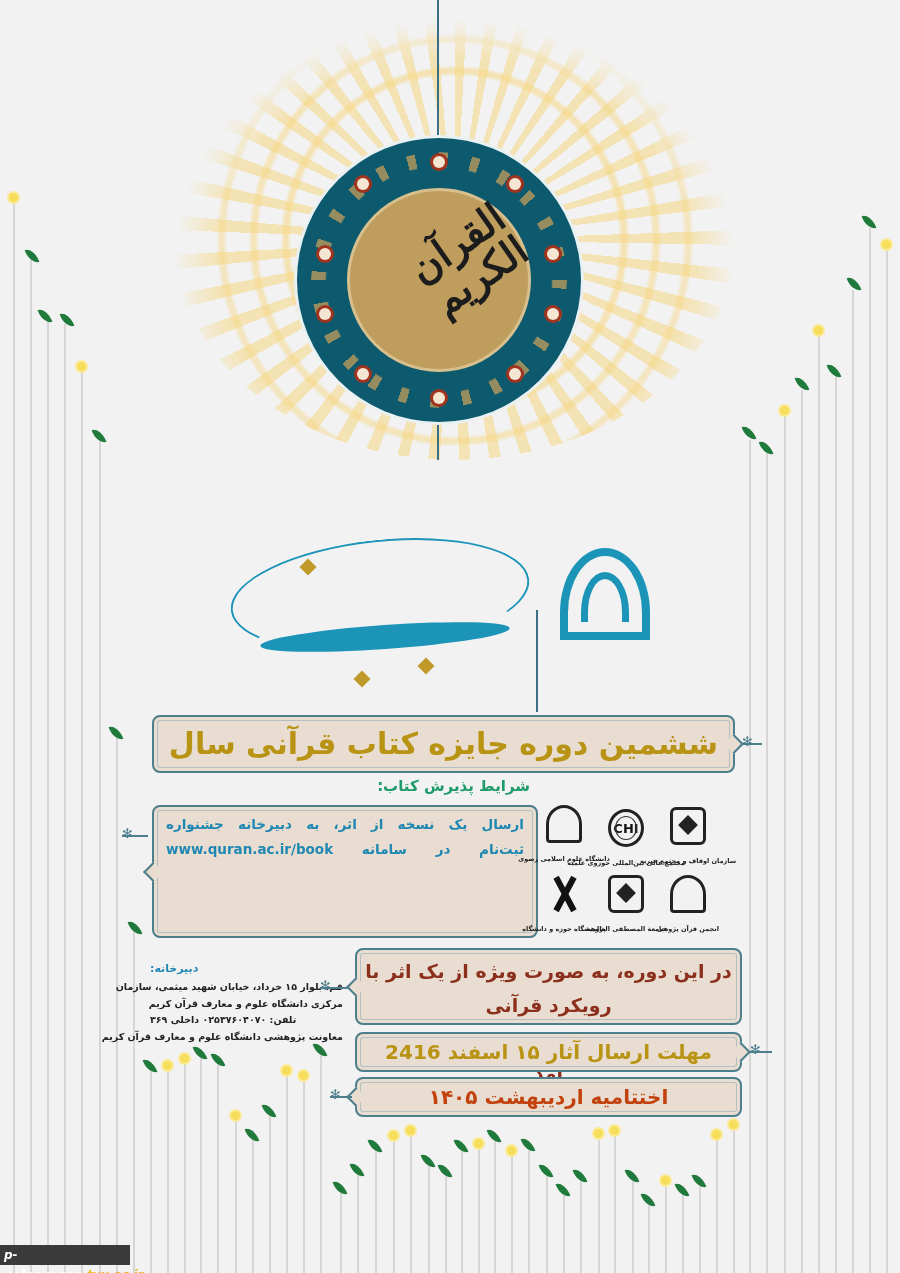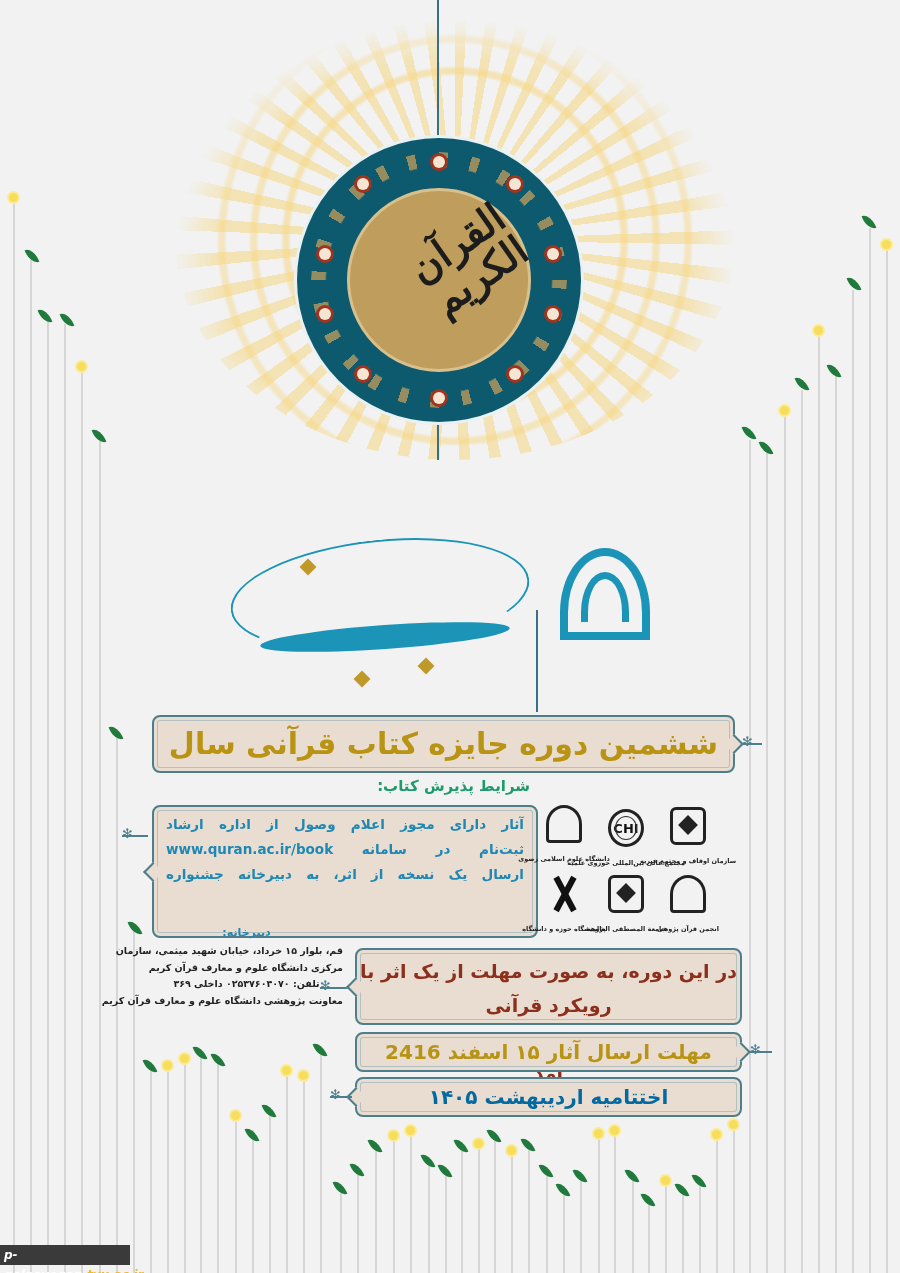--- a/index.html
+++ b/index.html
@@ -103,33 +103,33 @@
   .main-title .txt { font-size: 30px; font-weight: bold; color: #b99313; line-height: 54px; letter-spacing: 1px; }
 
   .cond-label { position: absolute; left: 290px; top: 777px; width: 240px; text-align: right;
     direction: rtl; font-size: 15px; font-weight: bold; color: #1f9a6b; }
 
   .conditions { left: 152px; top: 805px; width: 386px; height: 133px; text-align: justify; padding: 5px 12px 0; }
   .conditions .line { font-size: 13.5px; font-weight: bold; color: #1e87b3; line-height: 25px;
     text-align-last: justify; white-space: nowrap; }
   .conditions .line .url { direction: ltr; unicode-bidi: embed; }
 
-  .secretariat { position: absolute; left: 150px; top: 926px; width: 193px; direction: rtl; text-align: center; }
+  .secretariat { position: absolute; left: 150px; top: 962px; width: 193px; direction: rtl; text-align: left; }
   .secretariat .hdr { font-size: 11px; font-weight: bold; color: #1e87b3; margin-bottom: 4px; letter-spacing: 1px; }
   .secretariat .ln { font-size: 9.5px; color: #222; line-height: 16.5px; white-space: nowrap; font-weight: bold; }
 
   .special { left: 355px; top: 948px; width: 387px; height: 77px; }
   .special .ln { font-size: 19px; font-weight: bold; color: #8c2f1c; line-height: 34px; }
   .special { padding-top: 4px; }
 
   .deadline { left: 355px; top: 1032px; width: 387px; height: 40px; }
   .deadline .txt { font-size: 20px; font-weight: bold; color: #b99313; line-height: 36px; }
 
   .closing { left: 355px; top: 1077px; width: 387px; height: 40px; }
-  .closing .txt { font-size: 20px; font-weight: bold; color: #0369a1; line-height: 36px; }
+  .closing .txt { font-size: 20px; font-weight: bold; color: #c2410c; line-height: 36px; }
 
   
   .partners { position: absolute; left: 538px; top: 795px; width: 180px; height: 140px; }
   .plogo { position: absolute; width: 52px; height: 62px; display: flex; flex-direction: column; align-items: center; }
   .plogo .mark { width: 36px; height: 38px; border: 3px solid #222; border-radius: 6px; position: relative; }
   .plogo .cap { font-size: 6.5px; color: #222; text-align: right; direction: rtl; margin-top: 12px; white-space: nowrap; font-weight: bold; }
   .mark.chi { border-radius: 50%; display: flex; align-items: center; justify-content: center; font-size: 13px; font-weight: bold; color: #111; }
   .mark.chi::after { content: ""; position: absolute; inset: 4px; border: 1px solid #333; border-radius: 50%; }
   .mark.arch { border-radius: 50% 50% 4px 4px; }
   .mark.diamond::before { content: ""; position: absolute; left: 8px; top: 8px; width: 14px; height: 14px; background: #222; transform: rotate(45deg); }
@@ -294,26 +294,25 @@
   <div class="uni-base"></div>
 </div>
 
 <div class="box main-title arrow-r">
   <div class="txt">ششمین دوره جایزه کتاب قرآنی سال</div>
 </div>
 <div class="connector" style="left:742px;top:743px;width:20px"></div>
 
 <div class="cond-label">شرایط پذیرش کتاب:</div>
 <div class="box conditions arrow-l">
-  <div class="line">آثار دارای مجوز اعلام وصول از اداره ارشاد</div>
+  <div class="line">ارسال یک نسخه از اثر، به دبیرخانه جشنواره</div>
   <div class="line">
     <span>ثبت‌نام در سامانه</span>
     <span class="url">www.quran.ac.ir/book</span>
   </div>
-  <div class="line">ارسال یک نسخه از اثر، به دبیرخانه جشنواره</div>
 </div>
 <div class="connector" style="left:122px;top:835px;width:26px"></div>
 
 <div class="partners">
   <div class="plogo" style="left:0;top:10px">
     <div class="mark arch"></div>
     <div class="cap">دانشگاه علوم اسلامی رضوی</div>
   </div>
   <div class="plogo" style="left:62px;top:14px">
     <div class="mark chi">CHI</div>
@@ -340,21 +339,21 @@
 <div class="secretariat">
   <div class="hdr">دبیرخانه:</div>
   <div class="ln">قم، بلوار ۱۵ خرداد، خیابان شهید میثمی، سازمان</div>
   <div class="ln">مرکزی دانشگاه علوم و معارف قرآن کریم</div>
   <div class="ln">تلفن: ۰۲۵۳۷۶۰۴۰۷۰      داخلی ۳۶۹</div>
   <div class="ln">معاونت پژوهشی دانشگاه علوم و معارف قرآن کریم</div>
 </div>
 <div class="connector" style="left:320px;top:987px;width:28px"></div>
 
 <div class="box special arrow-l">
-  <div class="ln">در این دوره، به صورت مهلت از یک اثر با رویکرد قرآنی</div>
+  <div class="ln">در این دوره، به صورت ویژه از یک اثر با رویکرد قرآنی</div>
   <div class="ln">در حوزه مقاومت، تقدیر به عمل خواهد آمد</div>
 </div>
 
 <div class="box deadline arrow-r">
   <div class="txt">مهلت ارسال آثار ۱۵ اسفند 2416</div>
 </div>
 <div class="connector" style="left:750px;top:1051px;width:22px"></div>
 
 <div class="box closing arrow-l">
   <div class="txt">اختتامیه اردیبهشت ۱۴۰۵</div>

